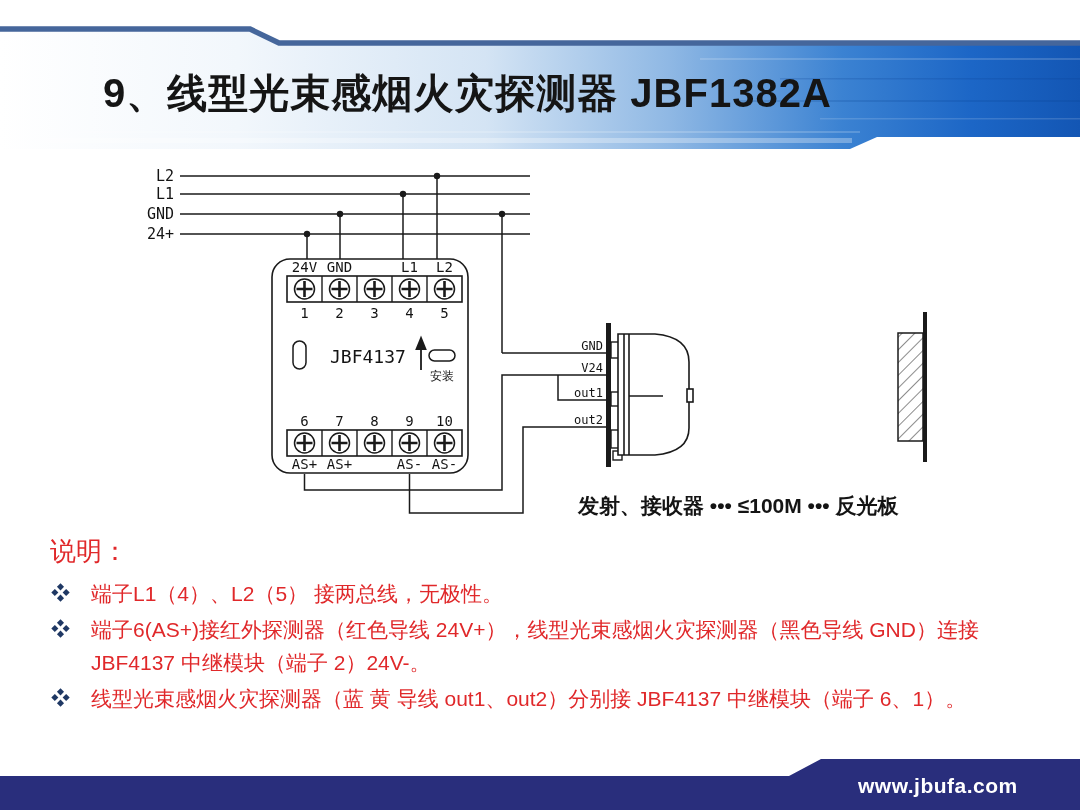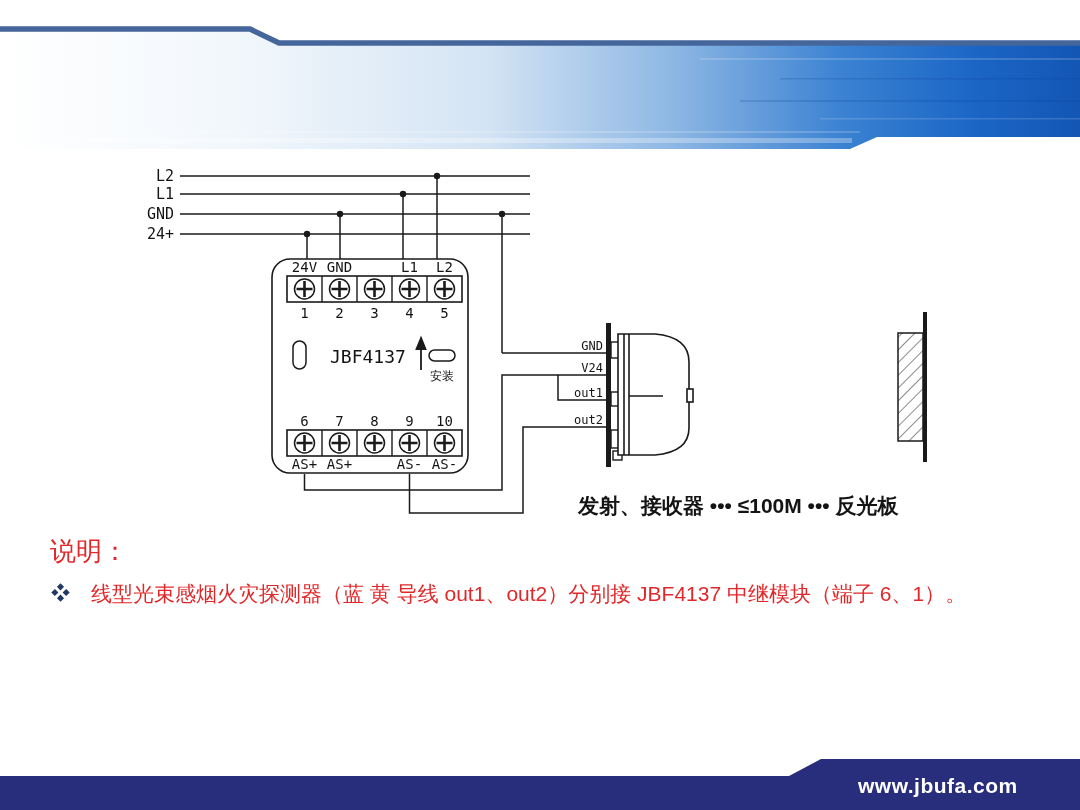--- a/index.html
+++ b/index.html
@@ -70,20 +70,21 @@
       <rect x="700" y="58" width="380" height="2" fill="#ffffff" opacity=".28"></rect>
       <rect x="780" y="78" width="300" height="1.5" fill="#0b3f8f" opacity=".35"></rect>
       <rect x="740" y="100" width="340" height="2" fill="#0b3f8f" opacity=".3"></rect>
       <rect x="820" y="118" width="260" height="1.5" fill="#ffffff" opacity=".25"></rect>
       <rect x="0" y="138" width="852" height="5" fill="#ffffff" opacity=".5"></rect>
       <rect x="0" y="131" width="860" height="2" fill="#ffffff" opacity=".3"></rect>
     </g>
     <path d="M0,29 L250,29 L279,43 L1080,43" fill="none" stroke="#45669b" stroke-width="5.5"></path>
   </svg>
 
+  <div id="slide-title">9、线型光束感烟火灾探测器 JBF1382A</div>
 
   <svg id="diagram-svg" width="1080" height="810" viewBox="0 0 1080 810">
     <defs>
       <pattern id="hatch" width="9" height="9" patternUnits="userSpaceOnUse" patternTransform="rotate(45)">
         <line x1="0" y1="0" x2="0" y2="9" stroke="#1a1a1a" stroke-width="1"></line>
       </pattern>
     </defs>
 
     <g stroke="#1a1a1a" stroke-width="1.5">
       <line x1="180" y1="176" x2="530" y2="176"></line>
@@ -231,20 +232,38 @@
   <div id="notes">
     <div id="notes-heading">说明：</div>
 
     <div class="note-item">
       <span class="note-bullet">
           <i></i>
           <i></i>
           <i></i>
           <i></i>
         </span>
+      <span class="note-text">端子L1（4）、L2（5） 接两总线，无极性。</span>
+    </div>
+    <div class="note-item">
+      <span class="note-bullet">
+          <i></i>
+          <i></i>
+          <i></i>
+          <i></i>
+        </span>
+      <span class="note-text">端子6(AS+)接红外探测器（红色导线 24V+），线型光束感烟火灾探测器（黑色导线 GND）连接 JBF4137 中继模块（端子 2）24V-。</span>
+    </div>
+    <div class="note-item">
+      <span class="note-bullet">
+          <i></i>
+          <i></i>
+          <i></i>
+          <i></i>
+        </span>
       <span class="note-text">线型光束感烟火灾探测器（蓝 黄 导线 out1、out2）分别接 JBF4137 中继模块（端子 6、1）。</span>
     </div>
   </div>
 
   <div id="footer-bar"></div>
   <div id="footer-url">www.jbufa.com</div>
 
 </div>
 
 </body></html>

